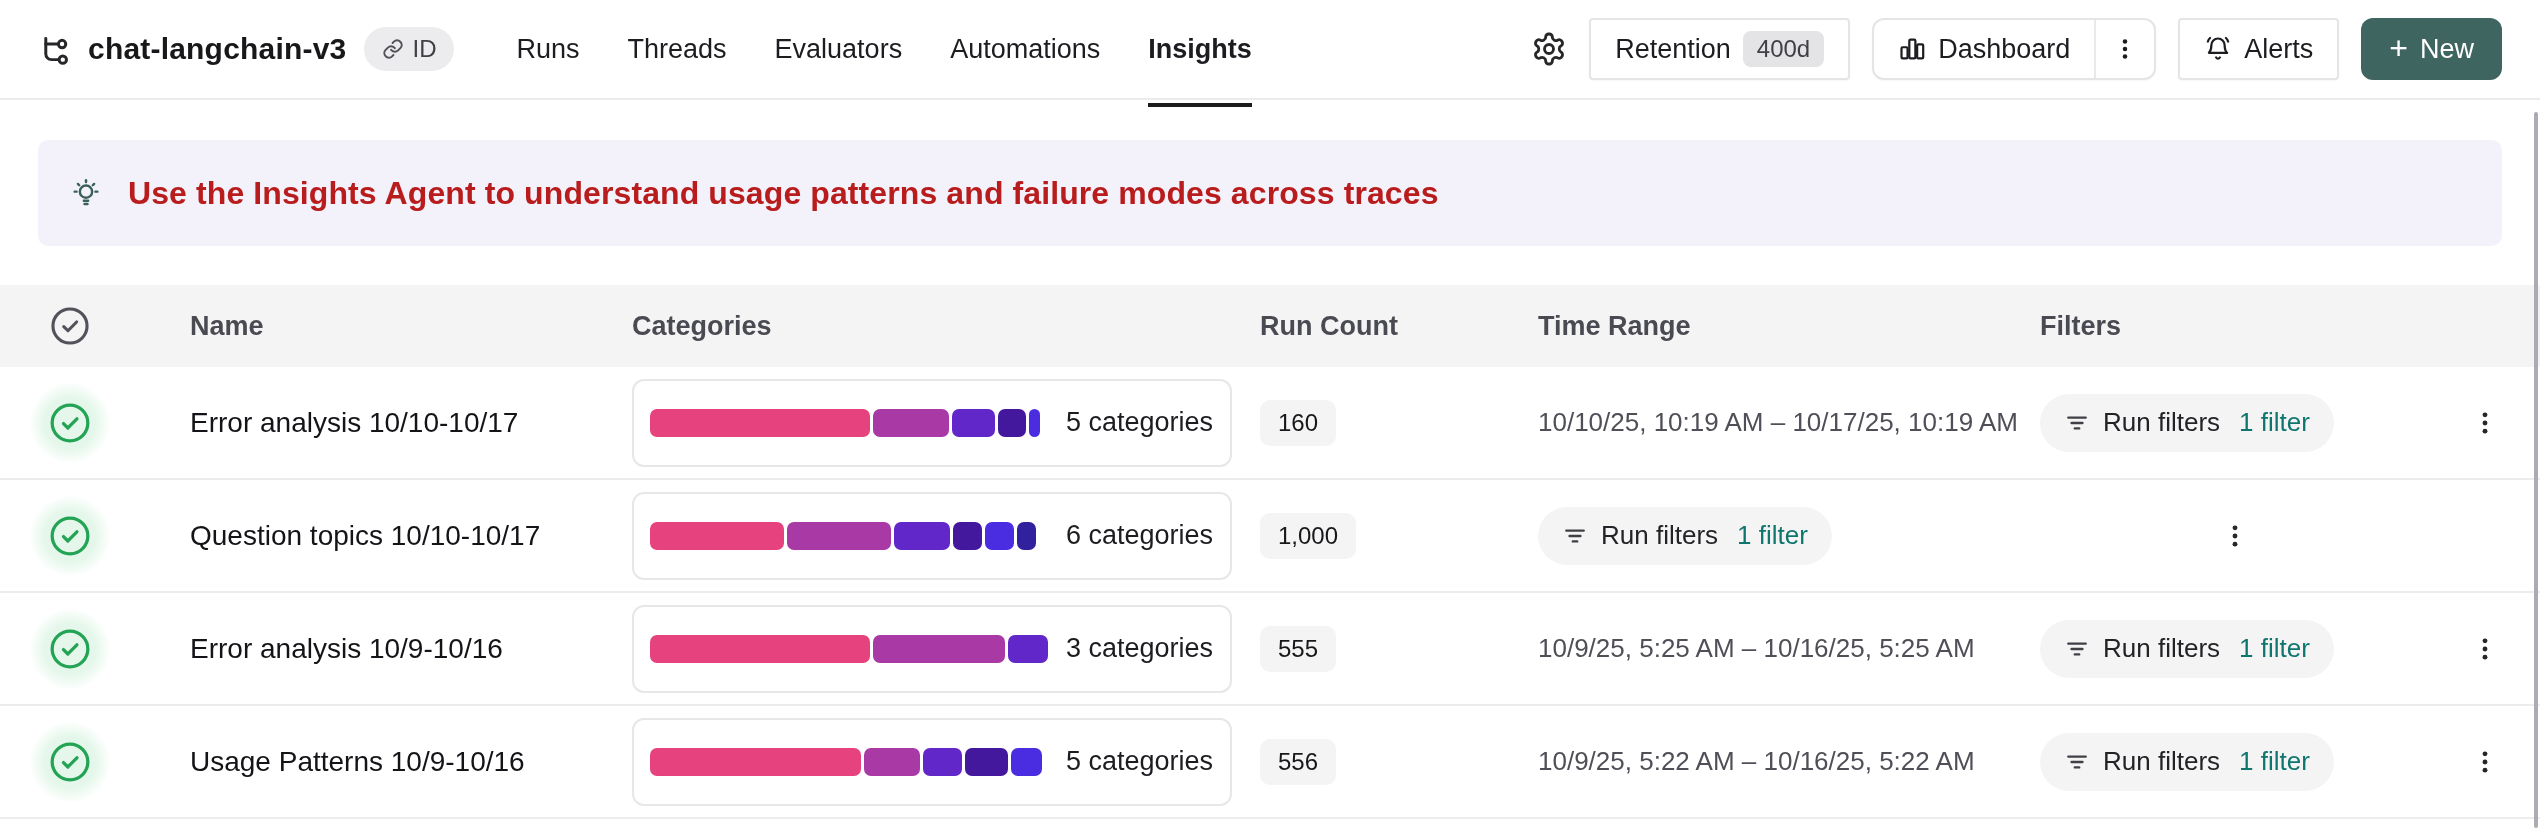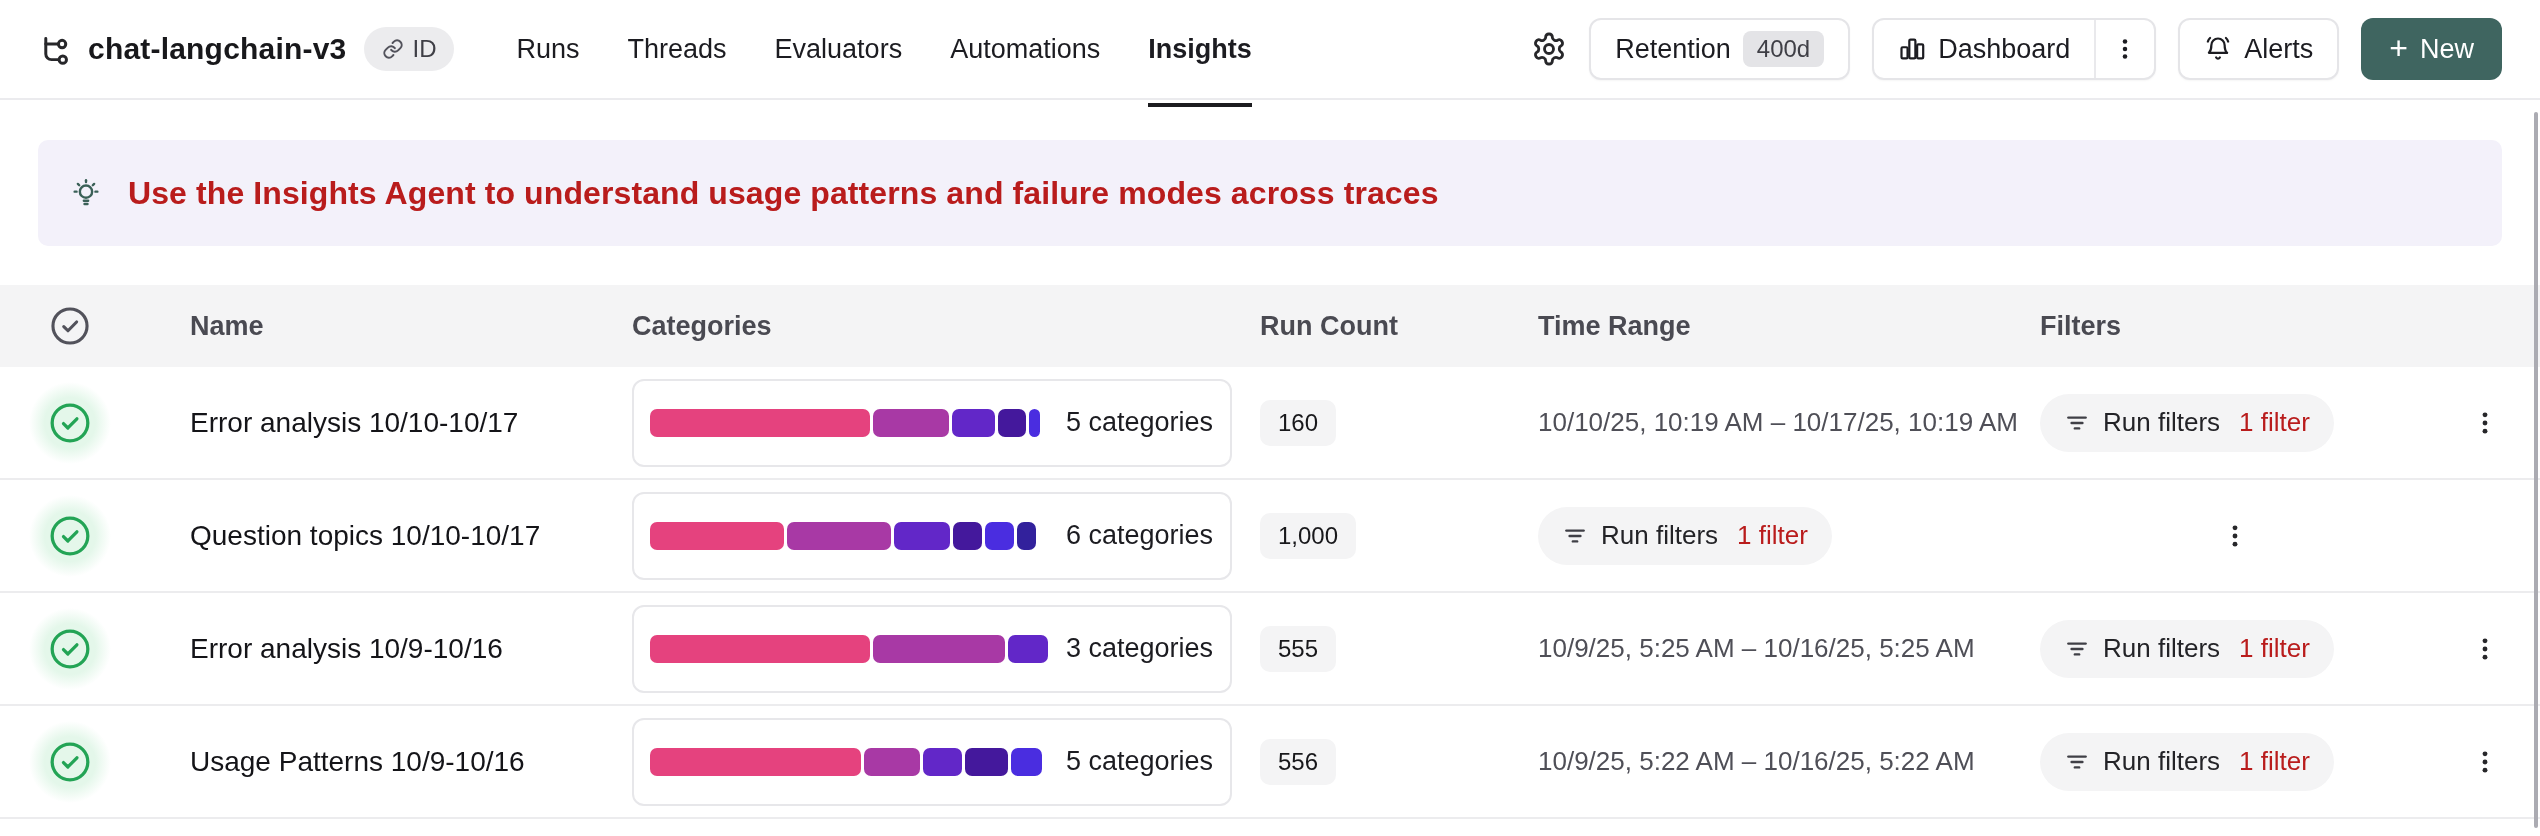--- a/index.html
+++ b/index.html
@@ -19,21 +19,21 @@
 
   .tabs { display:flex; gap:48px; margin-left:62px; height:116px; align-items:center; }
   .tab { font-size:27px; color:#1c1c21; height:100%; display:flex; align-items:center;
          position:relative; cursor:pointer; }
   .tab.active { font-weight:600; }
   .tab.active::after { content:""; position:absolute; left:0; right:0; bottom:0;
                        height:4px; background:#1c1c1f; }
 
   .top-actions { margin-left:auto; display:flex; align-items:center; gap:22px; }
   .icon-btn { background:none; border:none; color:#27272a; cursor:pointer; display:flex; }
-  .btn { background:#fff; border:2px solid #e5e5e8; border-radius:12px; height:62px;
+  .btn { background:#fff; border:2px solid #e5e5e8; border-radius:4px; height:62px;
          display:flex; align-items:center; gap:12px; padding:0 24px; font-size:27px;
          color:#1c1c21; cursor:pointer; box-shadow:0 1px 2px rgba(0,0,0,.04);
          font-family:inherit; }
   .badge-muted { background:#e4e4e7; border-radius:8px; padding:4px 14px; font-size:24px;
                  color:#3f3f46; }
   .split { display:flex; align-items:stretch; border:2px solid #e5e5e8; border-radius:12px;
            background:#fff; box-shadow:0 1px 2px rgba(0,0,0,.04); height:62px; }
   .split .part { display:flex; align-items:center; gap:12px; padding:0 24px;
                  font-size:27px; cursor:pointer; background:none; border:none;
                  color:#1c1c21; font-family:inherit; }
@@ -74,21 +74,21 @@
   .cat-label { font-size:27px; color:#1c1c21; white-space:nowrap; }
 
   .run-badge { display:inline-block; background:#f4f4f5; border-radius:10px;
                padding:9px 18px; font-size:24px; font-weight:500; color:#18181b; }
   .time-text { font-size:26px; color:#4f4f57; white-space:nowrap; }
 
   .filter-pill { height:58px; background:#f4f4f5; border-radius:999px; display:inline-flex;
                  align-items:center; gap:13px; padding:0 24px; cursor:pointer; }
   .filter-pill svg { color:#3f3f46; }
   .f-label { font-size:26px; color:#232327; white-space:nowrap; }
-  .f-count { font-size:26px; color:#b91c1c; margin-left:6px; white-space:nowrap; }
+  .f-count { font-size:26px; color:#0f766e; margin-left:6px; white-space:nowrap; }
 
   .kebab { background:none; border:none; cursor:pointer; color:#27272a;
            display:flex; padding:10px; }
 
   .scroll-thumb { position:absolute; right:2px; top:112px; bottom:8px; width:4px;
                   border-radius:3px; background:#ababb2; }
 </style>
 </head>
 <body>
 

